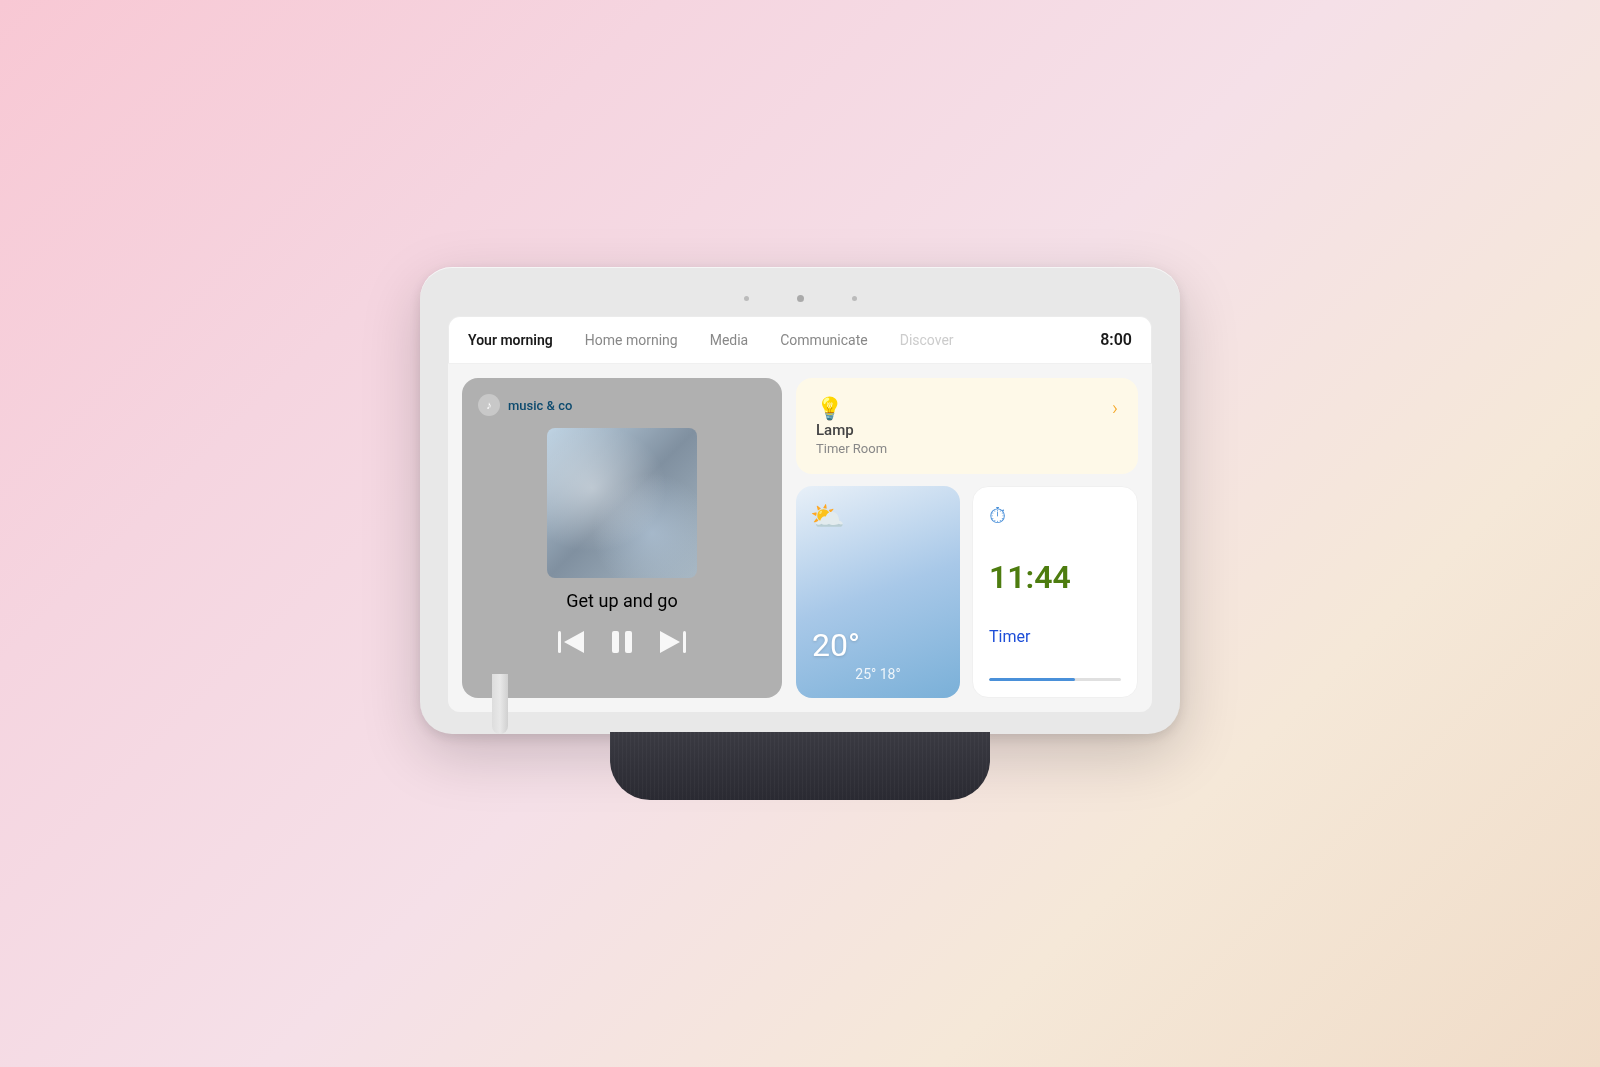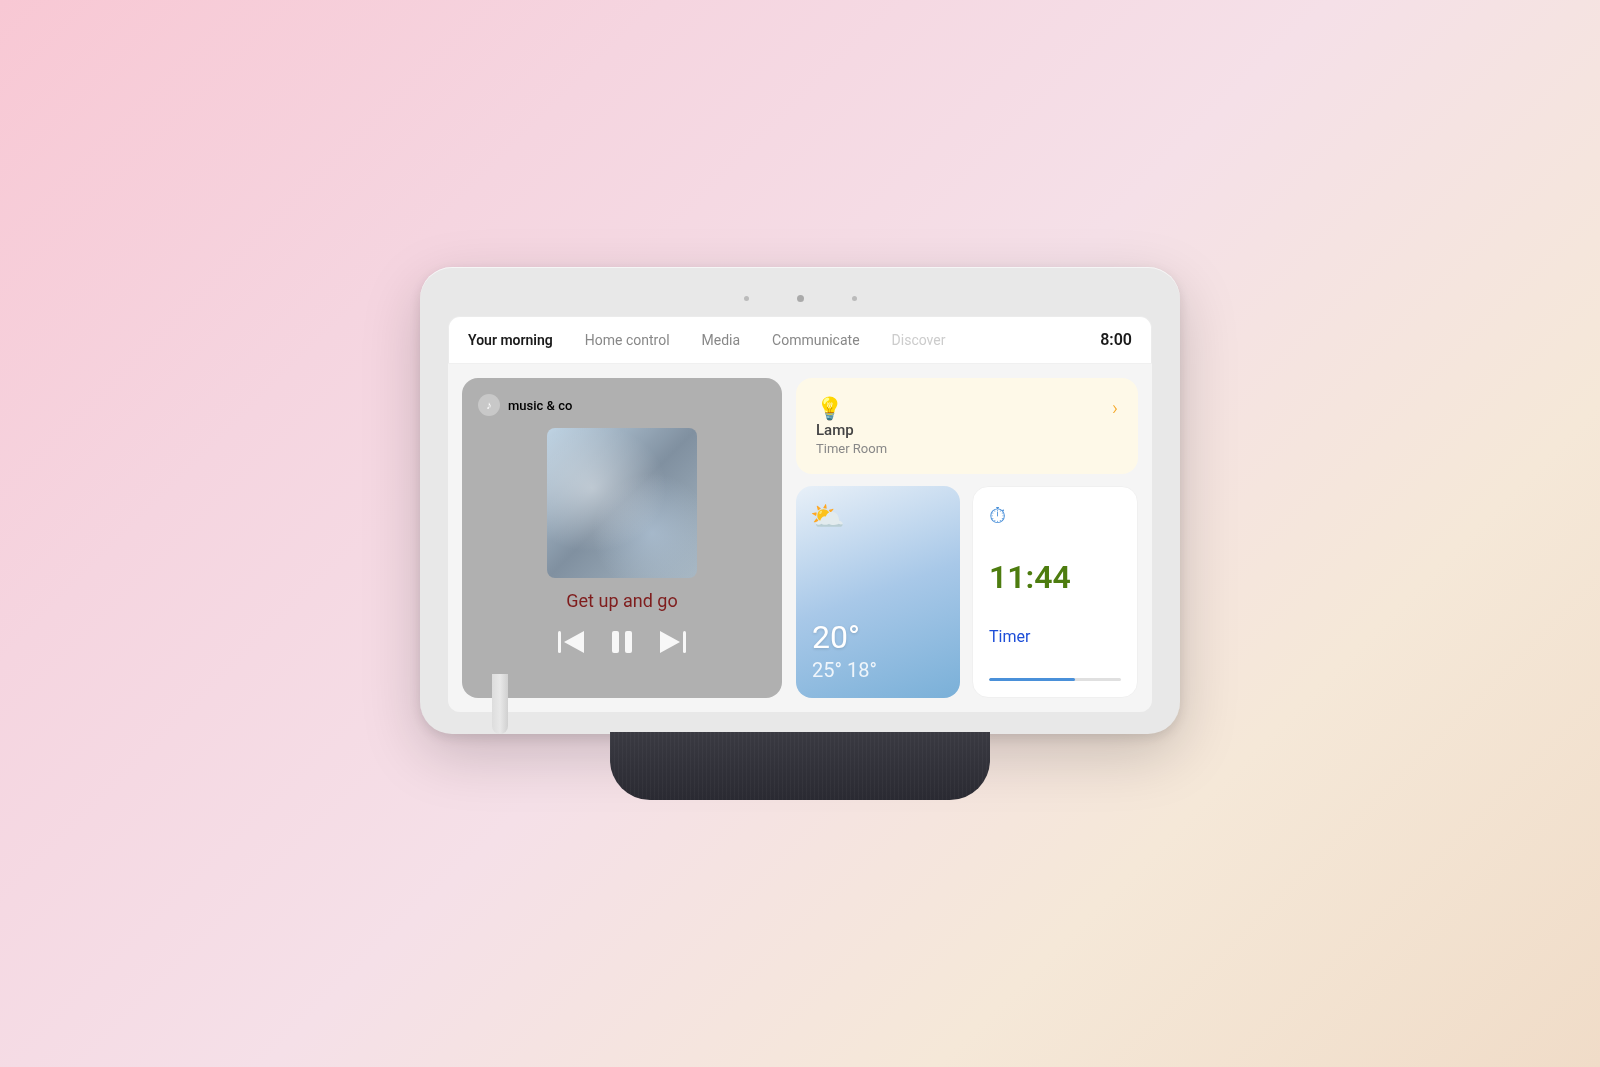--- a/index.html
+++ b/index.html
@@ -136,21 +136,21 @@
       background: rgba(255,255,255,0.3);
       display: flex;
       align-items: center;
       justify-content: center;
       font-size: 11px;
       color: #fff;
     }
 
     .music-source {
       font-size: 13px;
-      color: #000000;
+      color: #0c4a6e;
       font-weight: 500;
     }
 
     .album-art {
       width: 150px;
       height: 150px;
       border-radius: 8px;
       background: linear-gradient(145deg, #c8d8e8 0%, #a0b8cc 30%, #8898aa 60%, #b0c0cc 100%);
       overflow: hidden;
       display: flex;
@@ -163,21 +163,21 @@
       width: 100%;
       height: 100%;
       background:
         radial-gradient(ellipse at 30% 40%, rgba(255,255,255,0.4) 0%, transparent 50%),
         radial-gradient(ellipse at 70% 70%, rgba(180,200,220,0.6) 0%, transparent 40%),
         linear-gradient(135deg, #c0d4e4 0%, #8090a0 50%, #a8b8c4 100%);
     }
 
     .song-title {
       font-size: 18px;
-      color: #7f1d1d;
+      color: #000000;
       font-weight: 400;
       text-align: right;
     }
 
     .controls {
       display: flex;
       align-items: center;
       gap: 28px;
       margin-top: 8px;
     }
@@ -271,23 +271,24 @@
     }
 
     .weather-temp {
       font-size: 32px;
       font-weight: 400;
       color: #fff;
       text-shadow: 0 1px 3px rgba(0,0,0,0.15);
     }
 
     .weather-range {
-      font-size: 20px;
+      font-size: 14px;
       color: rgba(255,255,255,0.85);
       margin-top: 2px;
+      text-align: center;
     }
 
     
     .timer-card {
       border-radius: 16px;
       background: #fff;
       flex: 1;
       padding: 16px;
       display: flex;
       flex-direction: column;
@@ -369,21 +370,21 @@
     <div class="camera-bar">
       <div class="camera-dot"></div>
       <div class="camera-dot main"></div>
       <div class="camera-dot"></div>
     </div>
 
     <div class="screen">
 
       <div class="nav-bar">
         <span class="nav-item active">Your morning</span>
-        <span class="nav-item">Home control</span>
+        <span class="nav-item">Home morning</span>
         <span class="nav-item">Media</span>
         <span class="nav-item">Communicate</span>
         <span class="nav-item" style="color:#cccccc;">Discover</span>
         <span class="nav-time">8:00</span>
       </div>
 
       <div class="content-area">
 
         <div class="music-card">
           <div class="music-header">

